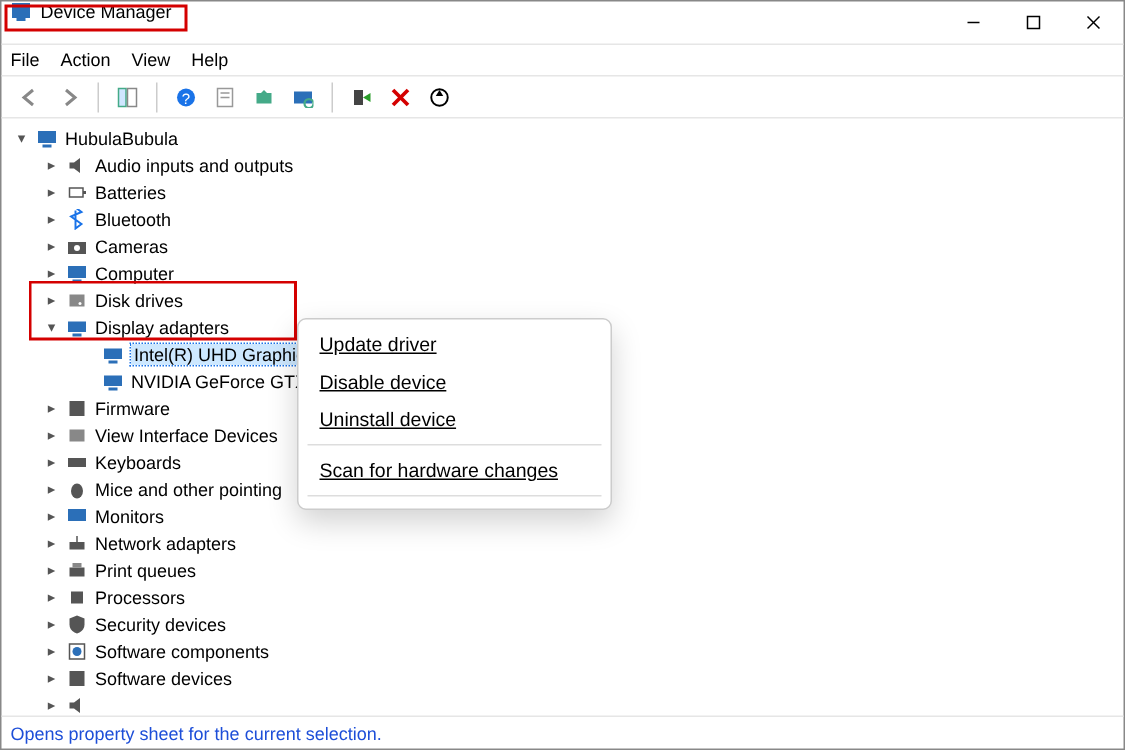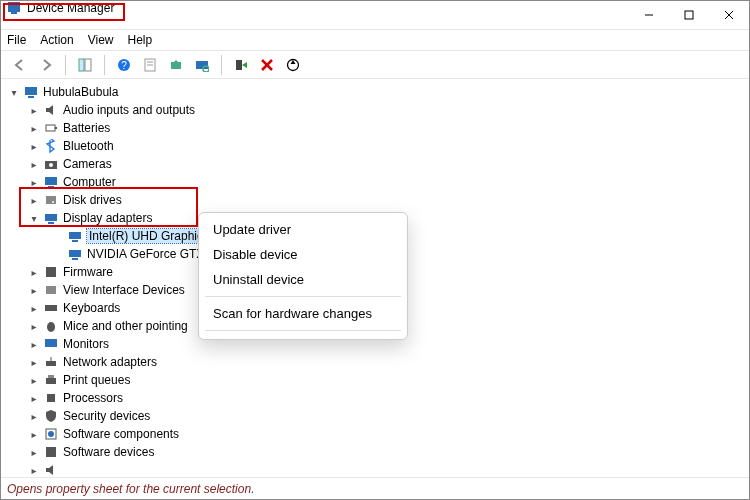--- a/index.html
+++ b/index.html
@@ -17,21 +17,21 @@
   .tsep { width: 1px; height: 20px; background: #ccc; margin: 0 4px; }
   .tree { flex: 1; overflow: auto; padding: 4px 2px; }
   .node { display: flex; align-items: center; height: 18px; padding-left: 0; white-space: nowrap; }
   .indent0 { padding-left: 4px; }
   .indent1 { padding-left: 24px; }
   .indent2 { padding-left: 48px; }
   .expander { width: 14px; height: 14px; display: flex; align-items: center; justify-content: center; margin-right: 2px; color: #555; font-size: 10px; }
   .node-icon { width: 16px; height: 16px; margin-right: 4px; display: flex; align-items: center; justify-content: center; }
   .node-label { font-size: 12px; }
   .selected .node-label { background: #cde8ff; outline: 1px dotted #1a73e8; padding: 0 2px; }
-  .status { height: 22px; border-top: 1px solid #e6e6e6; display: flex; align-items: center; padding-left: 6px; font-size: 12px; color: #7f1d1d; font-style: italic; }
+  .status { height: 22px; border-top: 1px solid #e6e6e6; display: flex; align-items: center; padding-left: 6px; font-size: 12px; color: #1d4ed8; }
   .highlight-red { border: 2px solid #d40000; position: absolute; pointer-events: none; }
   .context-menu { position: absolute; background: #fff; border: 1px solid #ccc; border-radius: 6px; box-shadow: 0 8px 20px rgba(0,0,0,.18); padding: 4px 0; width: 210px; }
   .context-menu .item { padding: 5px 14px; font-size: 13px; }
   .context-menu .sep { height: 1px; background: #ddd; margin: 4px 6px; }
   .context-menu .bold { font-weight: 700; }
   
   .ic-computer { fill:#2b6fb8; }
 </style>
 </head>
 <body>
@@ -354,20 +354,20 @@
 
   <div class="status">
     <span>Opens property sheet for the current selection.</span>
   </div>
 </div>
 
 <div class="highlight-red" style="left:3px; top:3px; width:122px; height:18px;"></div>
 <div class="highlight-red" style="left:19px; top:187px; width:179px; height:40px;"></div>
 <div class="highlight-red" style="left:207px; top:216px; width:122px; height:20px;"></div>
 
-<div class="context-menu" style="left:198px; top:212px;">
+<div class="context-menu" style="left:198px; top:212px;text-decoration:underline;">
   <div class="item">Update driver</div>
   <div class="item">Disable device</div>
   <div class="item">Uninstall device</div>
   <div class="sep"></div>
   <div class="item">Scan for hardware changes</div>
   <div class="sep"></div>
 </div>
 
 </body></html>

